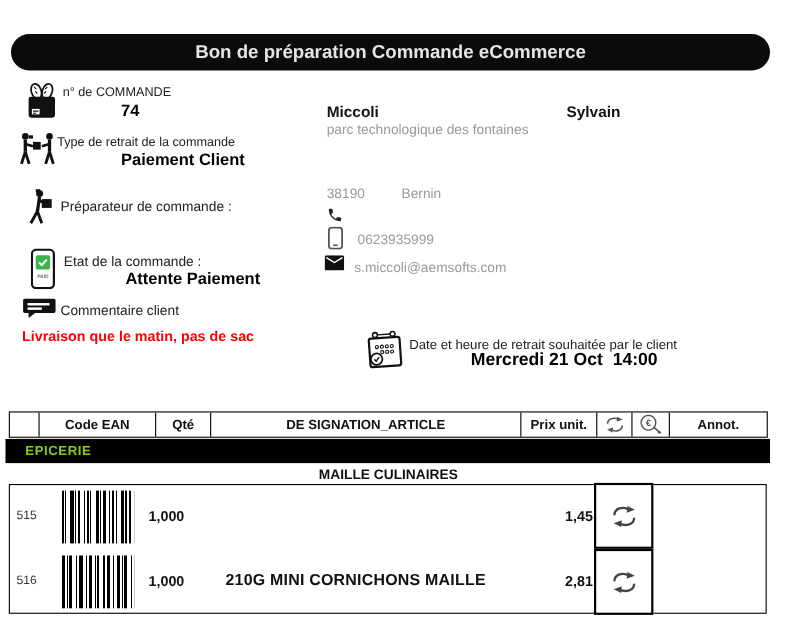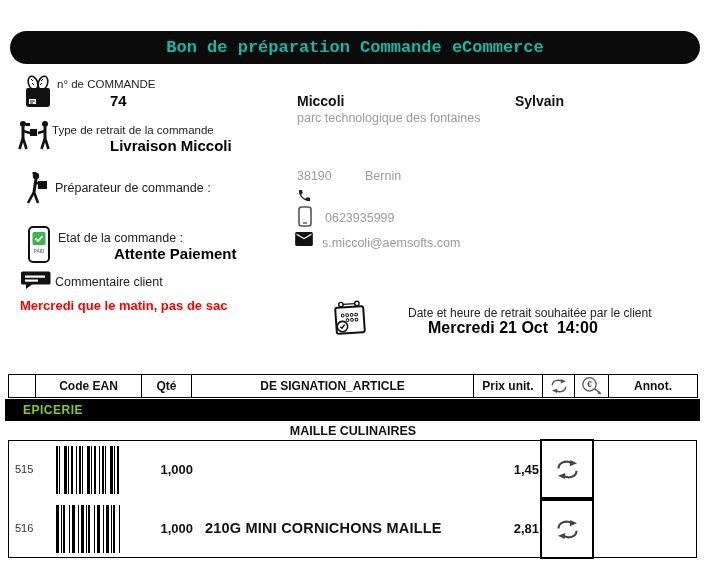--- a/index.html
+++ b/index.html
@@ -9,21 +9,21 @@
     background: #fff; overflow: hidden;
     font-family: "Liberation Sans", sans-serif; color: #111;
   }
   .abs { position: absolute; }
 
   
   .banner {
     position: absolute; left: 10px; top: 31px; width: 690px; height: 33px;
     background: #0b0b0b; border-radius: 17px;
     display: flex; align-items: center; justify-content: center;
-    color: #14b8a6; font-weight: bold; font-size: 17px; font-family: Liberation Mono, monospace;
+    color: #e5e5e5; font-weight: bold; font-size: 17px;
   }
 
   .lbl  { font-size: 11.5px; color: #222; }
   .big  { font-size: 15px; font-weight: bold; color: #000; margin-left: 48px; }
   .gray { color: #9a9a9a; }
   .red  { color: #ff0000; font-weight: bold; font-size: 13px; }
   .bname { font-size: 14px; font-weight: bold; }
 
   svg { display: block; }
 
@@ -59,21 +59,21 @@
       #000 0 2px, #fff 2px 3px, #000 3px 4px, #fff 4px 8px,
       #000 8px 11px, #fff 11px 12px, #000 12px 13px, #fff 13px 15px,
       #000 15px 17px, #fff 17px 20px, #000 20px 21px, #fff 21px 23px);
   }
   .barcode.alt {
     background: repeating-linear-gradient(90deg,
       #000 0 3px, #fff 3px 5px, #000 5px 6px, #fff 6px 7px,
       #000 7px 9px, #fff 9px 13px, #000 13px 14px, #fff 14px 16px,
       #000 16px 19px, #fff 19px 22px, #000 22px 23px, #fff 23px 25px);
   }
-  .irow .qty   { position: absolute; left: 126px; top: 21px; width: 58px; text-align: right; font-weight: bold; font-size: 13px; }
+  .irow .qty   { position: absolute; left: 126px; top: 21px; width: 58px; font-weight: bold; font-size: 13px; }
   .irow .desig { position: absolute; left: 196px; top: 20px; font-weight: bold; font-size: 14.5px; letter-spacing: .2px; }
   .irow .price { position: absolute; left: 462px; top: 21px; width: 68px; text-align: right; font-weight: bold; font-size: 13px; }
   .swapbox {
     position: absolute; left: 531px; width: 54px; height: 60px;
     border: 2px solid #000; background: #fff;
     display: flex; align-items: center; justify-content: center;
   }
   .annotcell { position: absolute; left: 588px; top: 0; width: 100px; height: 59px; }
   .pre { white-space: pre; }
 </style>
@@ -107,21 +107,21 @@
       <rect x="14" y="10" width="7" height="7" fill="#111"></rect>
       <rect x="10" y="4" width="4" height="3" fill="#111"></rect>
       <circle cx="29" cy="5" r="3" fill="#111"></circle>
       <line x1="29" y1="8" x2="29" y2="19" stroke="#111" stroke-width="3"></line>
       <line x1="29" y1="12" x2="22" y2="14" stroke="#111" stroke-width="2.4"></line>
       <line x1="29" y1="19" x2="25.5" y2="30" stroke="#111" stroke-width="2.6"></line>
       <line x1="29" y1="19" x2="32.5" y2="30" stroke="#111" stroke-width="2.6"></line>
     </svg>
   </div>
   <div class="abs lbl" style="left:52px; top:124px;">Type de retrait de la commande</div>
-  <div class="abs big" style="left:62px; top:137px;">Livraison Miccoli</div>
+  <div class="abs big" style="left:62px; top:137px;">Paiement Client</div>
 
   <div class="abs" style="left:24px; top:171px; width:28px; height:40px;">
     <svg width="28" height="40" viewBox="0 0 28 40">
       <circle cx="12" cy="5" r="3.2" fill="#111"></circle>
       <rect x="8.5" y="1" width="4" height="2.5" fill="#111"></rect>
       <line x1="12" y1="8" x2="10" y2="21" stroke="#111" stroke-width="3"></line>
       <rect x="14" y="10" width="9" height="8" fill="#111"></rect>
       <line x1="11" y1="11" x2="15" y2="13" stroke="#111" stroke-width="2.4"></line>
       <line x1="10" y1="21" x2="4" y2="32" stroke="#111" stroke-width="2.6"></line>
       <line x1="10" y1="21" x2="14" y2="32" stroke="#111" stroke-width="2.6"></line>
@@ -141,21 +141,21 @@
   <div class="abs big" style="left:66px; top:245px;">Attente Paiement</div>
 
   <div class="abs" style="left:20px; top:271px; width:32px; height:19px;">
     <svg width="32" height="19" viewBox="0 0 32 19">
       <path d="M1 2 q0 -1.5 1.5 -1.5 H29 q1.5 0 1.5 1.5 v10 q0 1.5 -1.5 1.5 H12 l-6 4.5 v-4.5 H2.5 q-1.5 0 -1.5 -1.5 z" fill="#111"></path>
       <rect x="5" y="4.5" width="20" height="2.2" fill="#fff"></rect>
       <rect x="5" y="8.5" width="13" height="2.2" fill="#fff"></rect>
     </svg>
   </div>
   <div class="abs lbl" style="left:55px; top:275px; font-size:12.5px;">Commentaire client</div>
-  <div class="abs red" style="left:20px; top:298px;">Mercredi que le matin, pas de sac</div>
+  <div class="abs red" style="left:20px; top:298px;">Livraison que le matin, pas de sac</div>
 
   <div class="abs bname" style="left:297px; top:93px;text-align:right;">Miccoli</div>
   <div class="abs bname" style="left:515px; top:93px;">Sylvain</div>
   <div class="abs gray" style="left:297px; top:111px; font-size:12.5px;">parc technologique des fontaines</div>
   <div class="abs gray" style="left:297px; top:169px; font-size:12.5px;">38190</div>
   <div class="abs gray" style="left:365px; top:169px; font-size:12.5px;">Bernin</div>
 
   <div class="abs" style="left:297px; top:188px; width:15px; height:15px;">
     <svg width="15" height="15" viewBox="0 0 24 24">
       <path fill="#222" d="M6.62 10.79c1.44 2.83 3.76 5.14 6.59 6.59l2.2-2.2c.27-.27.67-.36 1.02-.24 1.12.37 2.33.57 3.57.57.55 0 1 .45 1 1V20c0 .55-.45 1-1 1-9.39 0-17-7.61-17-17 0-.55.45-1 1-1h3.5c.55 0 1 .45 1 1 0 1.25.2 2.45.57 3.57.11.35.03.74-.25 1.02l-2.2 2.2z"></path>
@@ -189,21 +189,21 @@
           <circle cx="19" cy="15" r="1.4" fill="none" stroke="#111"></circle>
           <circle cx="23.5" cy="15" r="1.4" fill="none" stroke="#111"></circle>
         <circle cx="14.5" cy="20" r="1.4" fill="none" stroke="#111"></circle>
           <circle cx="19" cy="20" r="1.4" fill="none" stroke="#111"></circle>
           <circle cx="23.5" cy="20" r="1.4" fill="none" stroke="#111"></circle>
         <circle cx="9" cy="26" r="5.2" fill="#fff" stroke="#111" stroke-width="1.6"></circle>
         <path d="M6.8 26 l1.6 1.7 l3 -3.4" stroke="#111" stroke-width="1.4" fill="none"></path>
       </g>
     </svg>
   </div>
-  <div class="abs lbl" style="left:372px; top:306px; font-size:12px;margin-left:36px;">Date et heure de retrait souhaitée par le client</div>
+  <div class="abs lbl" style="left:372px; top:306px; font-size:12px;">Date et heure de retrait souhaitée par le client</div>
   <div class="abs big pre" style="left:380px; top:319px; font-size:16px;">Mercredi 21 Oct  14:00</div>
 
   <div class="thead">
     <div class="th" style="width:27px;"></div>
     <div class="th" style="width:106px;">Code EAN</div>
     <div class="th" style="width:50px;">Qté</div>
     <div class="th" style="width:282px;">DE SIGNATION_ARTICLE</div>
     <div class="th" style="width:69px;">Prix unit.</div>
     <div class="th" style="width:32px;">
       <svg width="20" height="20" viewBox="0 0 24 24">

